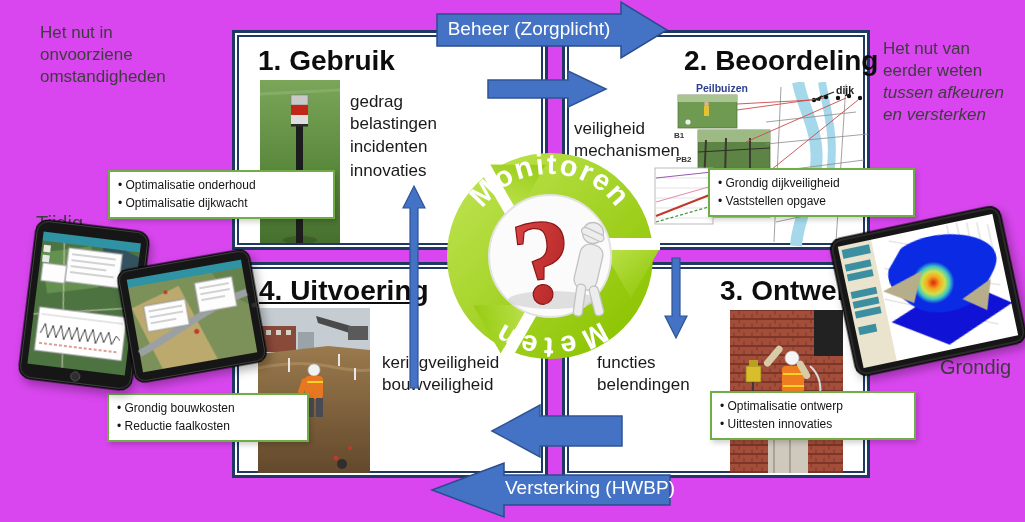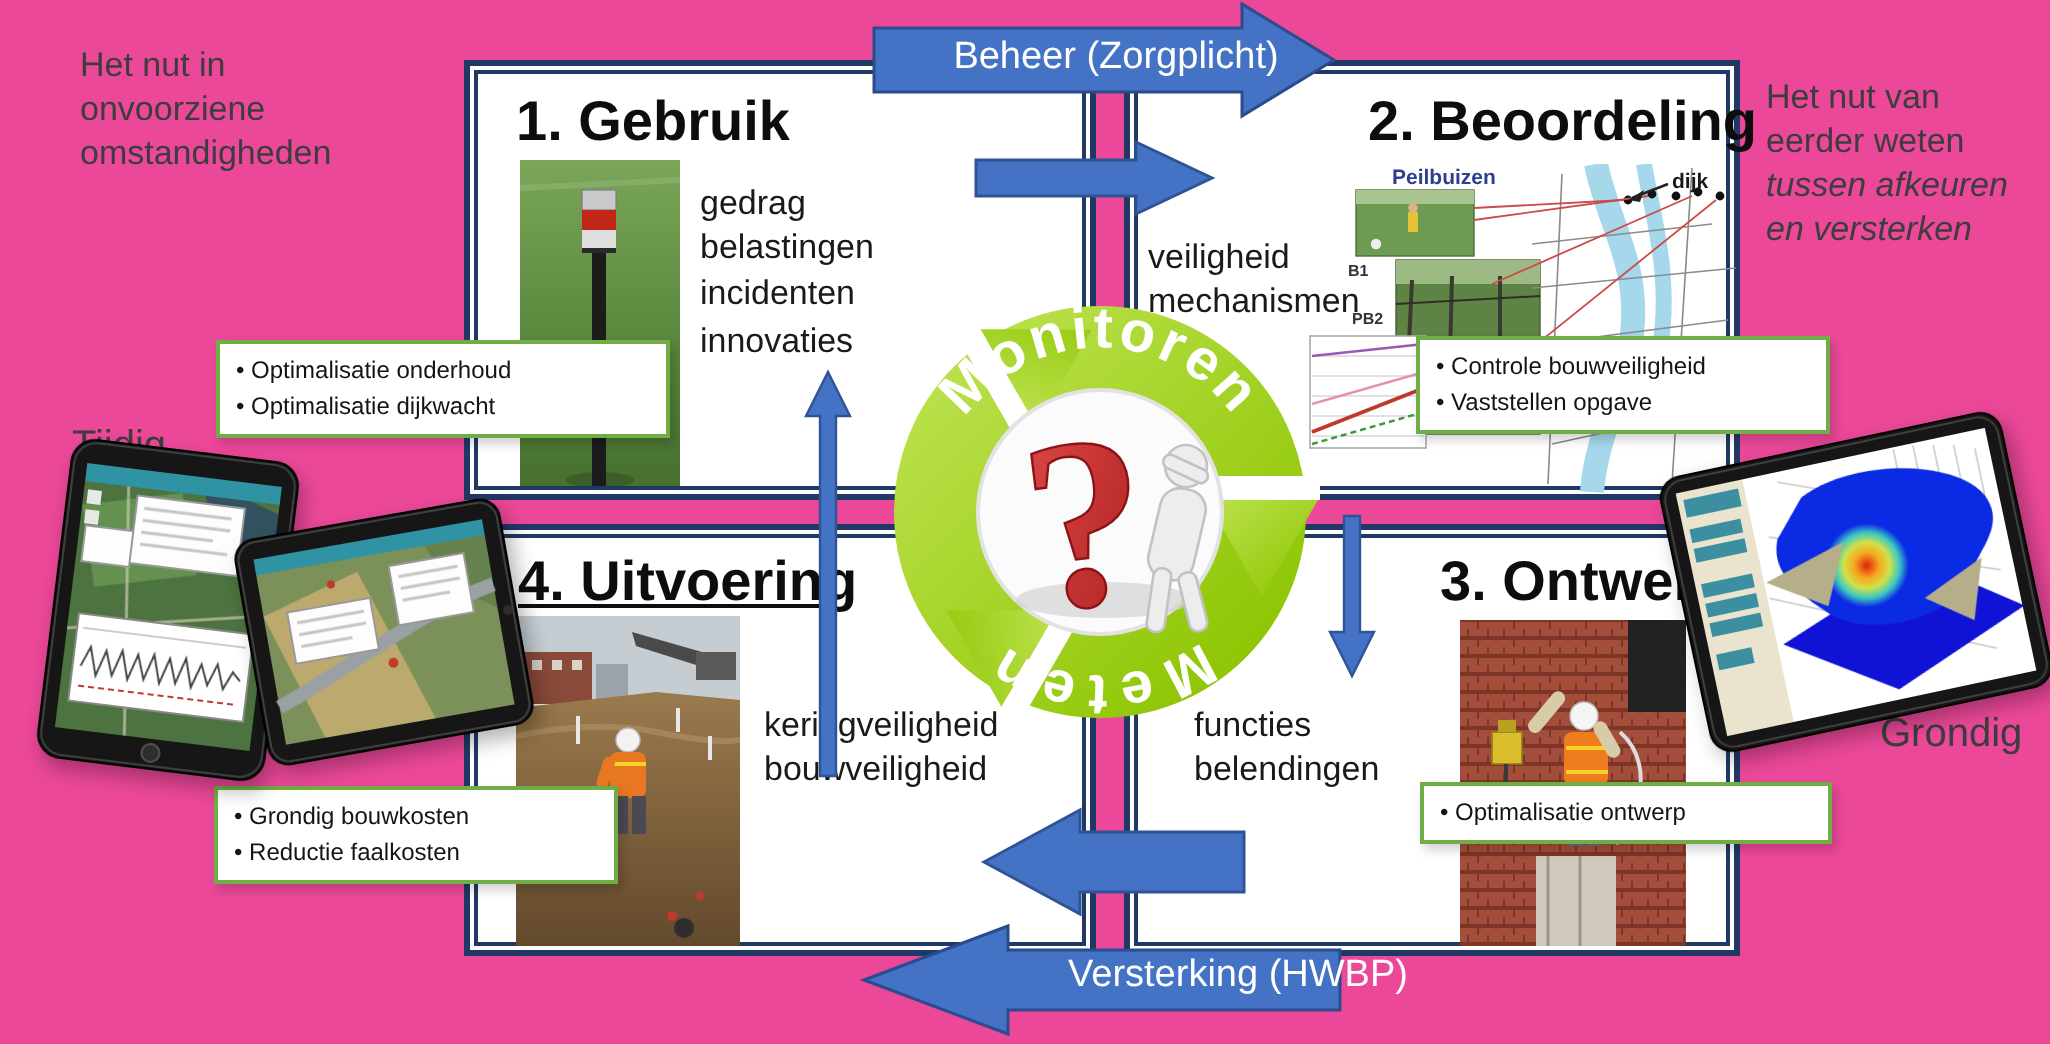--- a/index.html
+++ b/index.html
@@ -1,29 +1,29 @@
 <!DOCTYPE html>
 <html><head>
 <meta charset="utf-8">
 <style>
   html,body { margin:0; padding:0; background:#fff; }
-  .canvas { position:relative; width:1025px; height:522px; background:#ec4899; overflow:hidden;
+  .canvas { position:relative; width:1025px; height:522px; background:#d946ef; overflow:hidden;
             font-family:"Liberation Sans", sans-serif; color:#1a1a1a; }
   
   .qbox { position:absolute; border:3px solid #1f3864; background:#fff; z-index:5; box-sizing:border-box; }
   .qbox-in { position:absolute; inset:2px; border:2px solid #1f3864; }
   .qtitle { position:absolute; font-size:28px; font-weight:bold; color:#0d0d0d; z-index:12; white-space:nowrap; }
   .kw { position:absolute; font-size:17px; line-height:1.32; white-space:pre-line; color:#1a1a1a; z-index:12; }
   .note { position:absolute; background:#fff; border:2px solid #70ad47; padding:4px 10px 5px 8px;
           font-size:12px; line-height:1.5; z-index:40; color:#141414;
           box-shadow:2px 3px 5px rgba(0,0,0,.18); white-space:nowrap; }
   .ann { position:absolute; font-size:17px; line-height:1.3; color:#3d3d3d; white-space:pre-line; z-index:8; }
   .ann em { font-style:italic; }
   .side-label { position:absolute; font-size:20px; color:#3d3d3d; z-index:8; }
-  .flow-label { position:absolute; color:#fff; font-size:19px; text-align:center; z-index:27; white-space:nowrap;padding-left:29px; }
+  .flow-label { position:absolute; color:#fff; font-size:19px; text-align:center; z-index:27; white-space:nowrap; }
   .arrow-svg { position:absolute; z-index:25; }
   .inner-arrow { position:absolute; z-index:20; }
   .photo { position:absolute; z-index:10; }
   .tablet { position:absolute; z-index:50; filter:drop-shadow(3px 5px 5px rgba(0,0,0,.30)); }
   .emblem { position:absolute; z-index:30; }
 </style>
 </head>
 <body>
 
 <div class="canvas">
@@ -64,25 +64,26 @@
   <div class="kw" style="left:597px; top:352px;">functies
 belendingen</div>
   <div class="kw" style="left:382px; top:352px;">keringveiligheid
 bouwveiligheid</div>
 
   <div class="note" style="left:108px; top:170px; width:205px;">
     <div>• Optimalisatie onderhoud</div>
     <div>• Optimalisatie dijkwacht</div>
   </div>
   <div class="note" style="left:708px; top:168px; width:185px;">
-    <div>• Controle bouwveiligheid</div>
+    <div>• Grondig dijkveiligheid</div>
     <div>• Vaststellen opgave</div>
   </div>
   <div class="note" style="left:710px; top:391px; width:184px;">
     <div>• Optimalisatie ontwerp</div>
+    <div>• Uittesten innovaties</div>
   </div>
   <div class="note" style="left:107px; top:393px; width:180px;">
     <div>• Grondig bouwkosten</div>
     <div>• Reductie faalkosten</div>
   </div>
 
   <svg class="arrow-svg" style="left:425px; top:0;" width="250" height="60" viewBox="0 0 250 60">
     <polygon points="12,14 196,14 196,2 242,30 196,58 196,46 12,46" fill="#4472c4" stroke="#2b4c8c" stroke-width="1.5"></polygon>
   </svg>
   <div class="flow-label" style="left:437px; top:18px; width:184px;">Beheer (Zorgplicht)</div>

